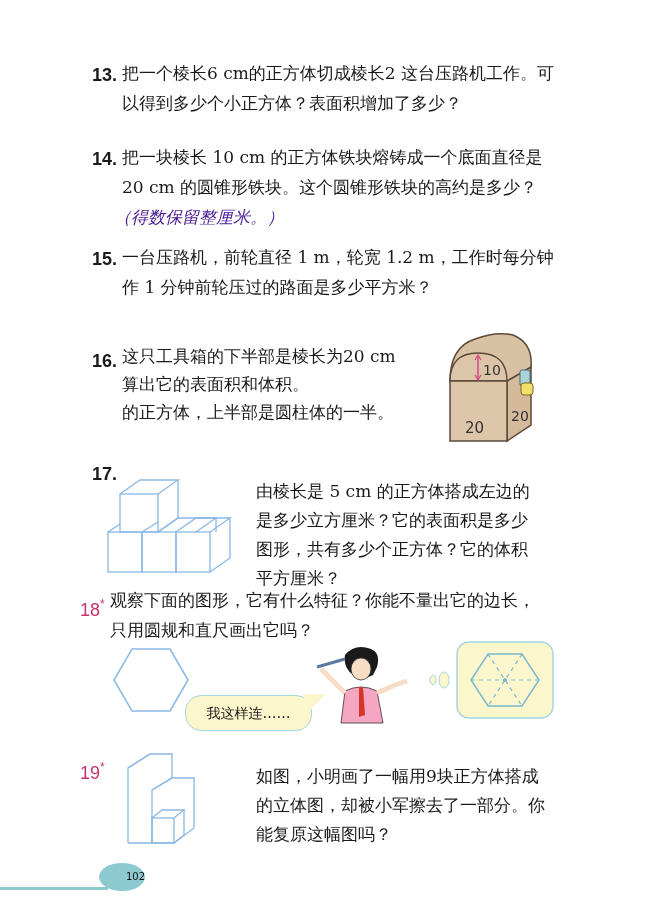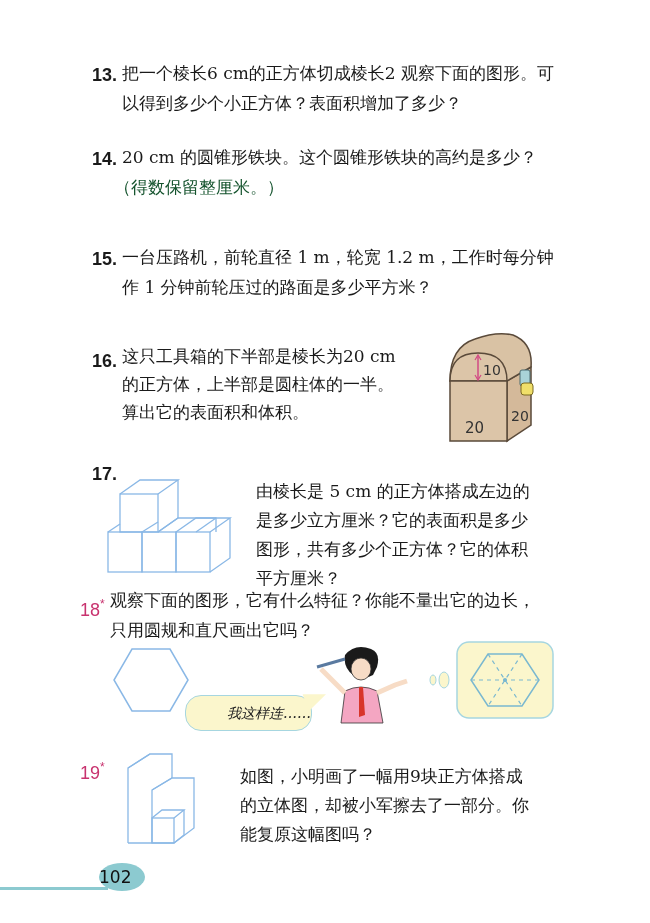--- a/index.html
+++ b/index.html
@@ -6,73 +6,74 @@
     body {
       width: 650px; height: 923px; background: #ffffff; position: relative; overflow: hidden;
       font-family: "DejaVu Serif", "Liberation Serif", serif; color: #1a1a1a;
     }
     .problem { position: absolute; font-size: 17px; line-height: 30px; }
     .num { position: absolute; font-weight: bold; font-family: Liberation Sans, sans-serif; font-size: 18px; color: #1a1a1a; text-align: right; }
     .num.pink { color: #c8326e; font-weight: normal; }
     .num sup { font-size: 12px; vertical-align: 8px; }
     .text { position: absolute; }
     .line { display: block; white-space: nowrap; }
-    .hint { color: #14532d; }
+    .hint { color: #4c1d95; font-style: italic; }
     .fig { position: absolute; }
     .bubble {
       position: absolute; left: 185px; top: 695px; width: 125px; height: 34px;
       background: #fbf6cc; border: 1.5px solid #a6d6e0; border-radius: 16px;
-      font-size: 14px; line-height: 34px; text-align: right; color: #222; font-style: italic;
+      font-size: 14px; line-height: 34px; text-align: center; color: #222;
     }
     .bubble-tail {
       position: absolute; left: 305px; top: 690px; width: 0; height: 0;
       border-left: 22px solid #fbf6cc; border-top: 8px solid transparent; border-bottom: 10px solid transparent;
       transform: rotate(-20deg);
     }
     .page-num {
       position: absolute; left: 99px; top: 863px; width: 46px; height: 28px; border-radius: 50%;
-      background: #8ccad0; text-align: left; line-height: 28px; font-size: 17px;
+      background: #8ccad0; text-align: right; line-height: 28px; font-size: 10px;
       font-family: "DejaVu Sans", sans-serif; color: #111;
     }
     .page-rule { position: absolute; left: 0; top: 887px; width: 108px; height: 3px; background: #8ccad0; }
   </style>
 </head>
 <body>
 
 <div class="problem">
   <span class="num" style="left:92px;top:60px;">13.</span>
   <div class="text" style="left:122px;top:58px;">
-    <span class="line">把一个棱长6 cm的正方体切成棱长2 观察下面的图形。可</span>
+    <span class="line">把一个棱长6 cm的正方体切成棱长2 这台压路机工作。可</span>
     <span class="line">以得到多少个小正方体？表面积增加了多少？</span>
   </div>
 </div>
 <div style="position:absolute;left:92px;top:60px;" class="problem"></div>
 
 <div class="problem" style="left:0;top:0;">
   <span class="num" style="left:92px;top:144px;">14.</span>
   <div class="text" style="left:122px;top:142px;">
+    <span class="line">把一块棱长 10 cm 的正方体铁块熔铸成一个底面直径是</span>
     <span class="line">20 cm 的圆锥形铁块。这个圆锥形铁块的高约是多少？</span>
     <span class="line hint" style="margin-left:-8px;">（得数保留整厘米。）</span>
   </div>
 </div>
 
 <div class="problem" style="left:0;top:0;">
   <span class="num" style="left:92px;top:244px;">15.</span>
   <div class="text" style="left:122px;top:242px;">
     <span class="line">一台压路机，前轮直径 1 m，轮宽 1.2 m，工作时每分钟</span>
     <span class="line">作 1 分钟前轮压过的路面是多少平方米？</span>
   </div>
 </div>
 
 <div class="problem" style="left:0;top:0;">
   <span class="num" style="left:92px;top:346px;">16.</span>
   <div class="text" style="left:122px;top:342px;line-height:28px;">
     <span class="line">这只工具箱的下半部是棱长为20 cm</span>
+    <span class="line">算出它的表面积和体积。</span>
     <span class="line">的正方体，上半部是圆柱体的一半。</span>
-    <span class="line">算出它的表面积和体积。</span>
   </div>
 </div>
 <svg class="fig" style="left:425px;top:325px;" width="135" height="125" viewBox="0 0 135 125">
 
   <path d="M82 56 L106 42 L106 100 L82 116 Z" fill="#d4b99a" stroke="#5a4a3a" stroke-width="1.5"></path>
 
   <path d="M25 56 Q25 22 50 14 Q72 6 88 10 Q108 18 106 42 L82 56 Z" fill="#d9c2a4" stroke="#5a4a3a" stroke-width="1.5"></path>
 
   <path d="M25 56 Q25 28 53 28 Q82 28 82 56 Z" fill="#dcc5a8" stroke="#5a4a3a" stroke-width="1.5"></path>
 
@@ -149,21 +150,21 @@
   <g stroke="#7ab8d0" stroke-width="1.2" stroke-dasharray="4,4">
     <line x1="16" y1="40" x2="84" y2="40"></line>
     <line x1="33" y1="14" x2="67" y2="66"></line>
     <line x1="67" y1="14" x2="33" y2="66"></line>
   </g>
   <circle cx="50" cy="40" r="2" fill="#7ab8d0"></circle>
 </svg>
 
 <div class="problem" style="left:0;top:0;">
   <span class="num pink" style="left:80px;top:752px;"><span>19</span><sup>*</sup></span>
-  <div class="text" style="left:240px;top:762px;line-height:29px;">
+  <div class="text" style="left:256px;top:762px;line-height:29px;">
     <span class="line">如图，小明画了一幅用9块正方体搭成</span>
     <span class="line">的立体图，却被小军擦去了一部分。你</span>
     <span class="line">能复原这幅图吗？</span>
   </div>
 </div>
 <svg class="fig" style="left:120px;top:748px;" width="80" height="100" viewBox="0 0 80 100">
   <g fill="none" stroke="#8ab8e6" stroke-width="1.3">
     <path d="M8 95 L8 20 L30 6 L52 6 L52 30"></path>
     <path d="M8 20 L30 6"></path>
     <path d="M32 95 L32 42 L52 30 L74 30 L74 80 L54 95"></path>

